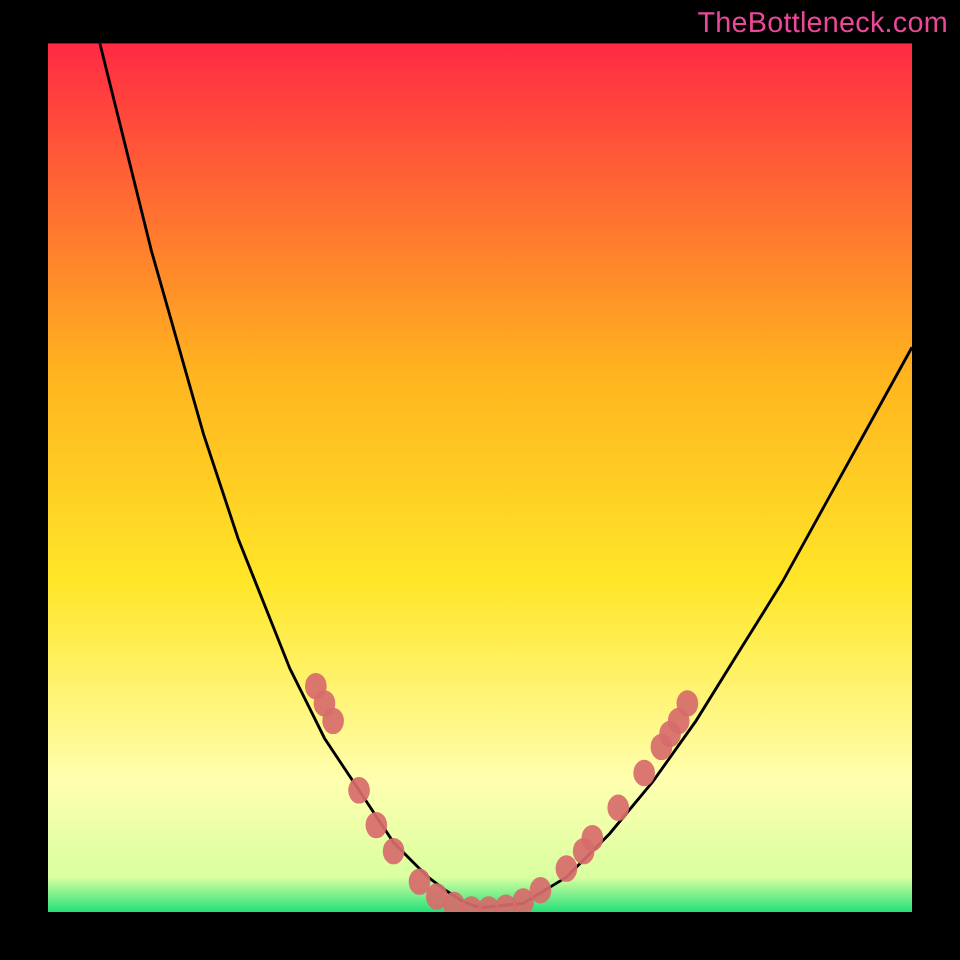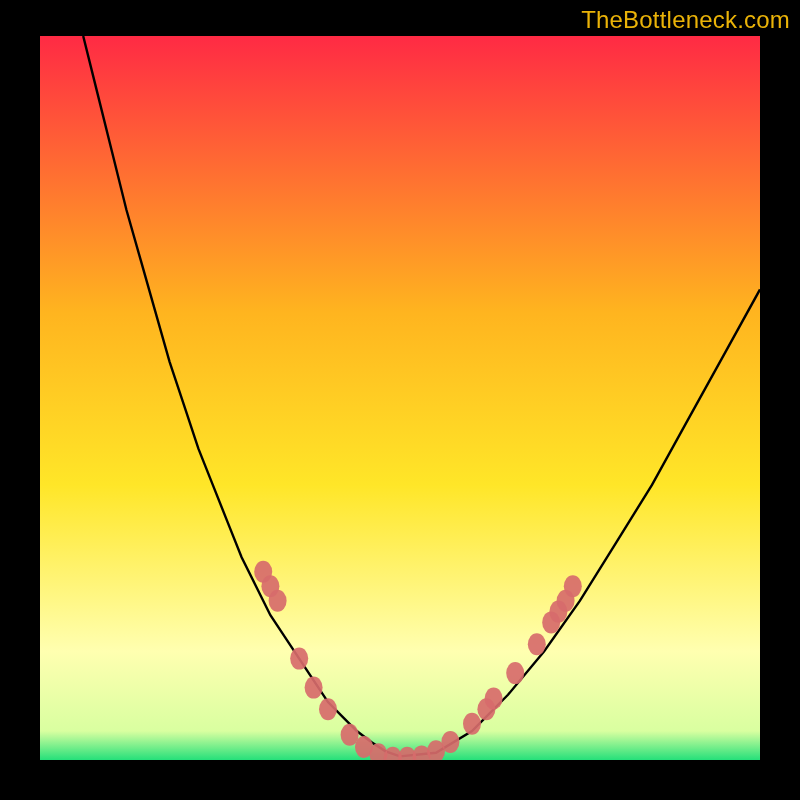--- a/index.html
+++ b/index.html
@@ -13,21 +13,21 @@
   .frame {
     position: relative;
     width: 800px;
     height: 800px;
     background: #000;
   }
   .watermark {
     position: absolute;
     top: 6px;
     right: 10px;
-    color: #eab308;
+    color: #ec4899;
     font-size: 24px;
     font-weight: 500;
     letter-spacing: 0.2px;
     z-index: 5;
   }
   .plot-area {
     position: absolute;
     left: 40px;
     top: 36px;
     width: 720px;

